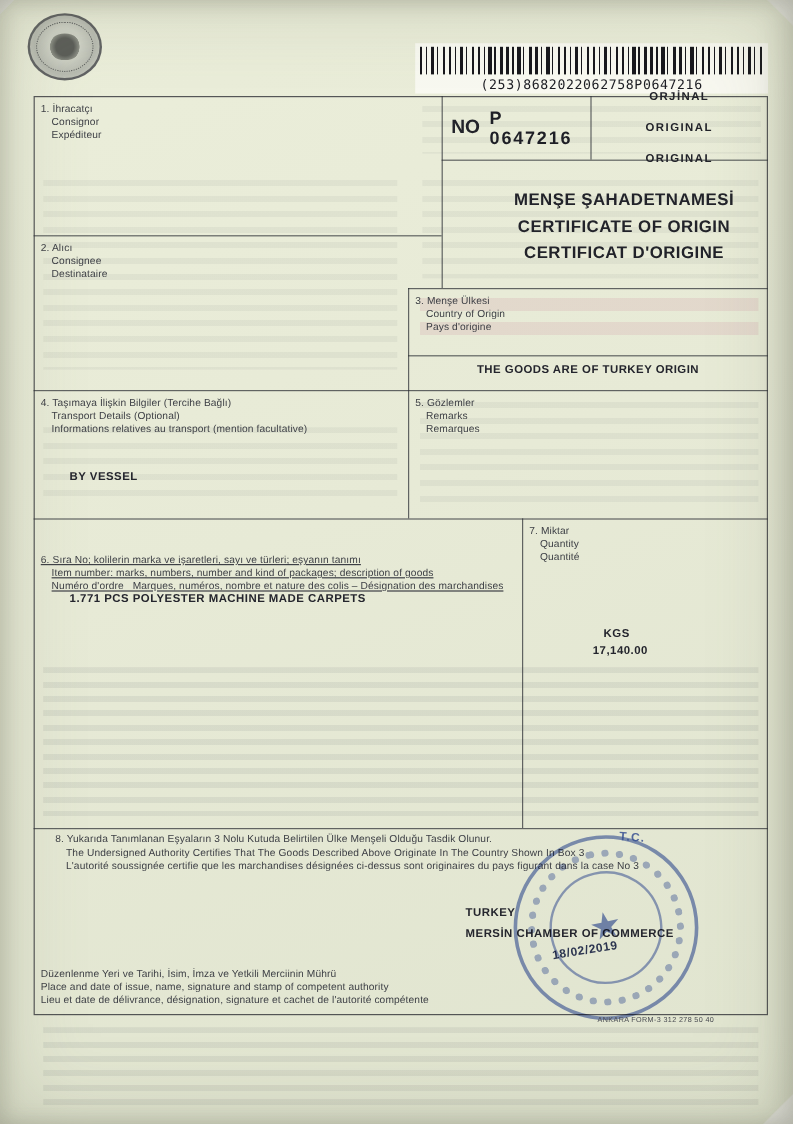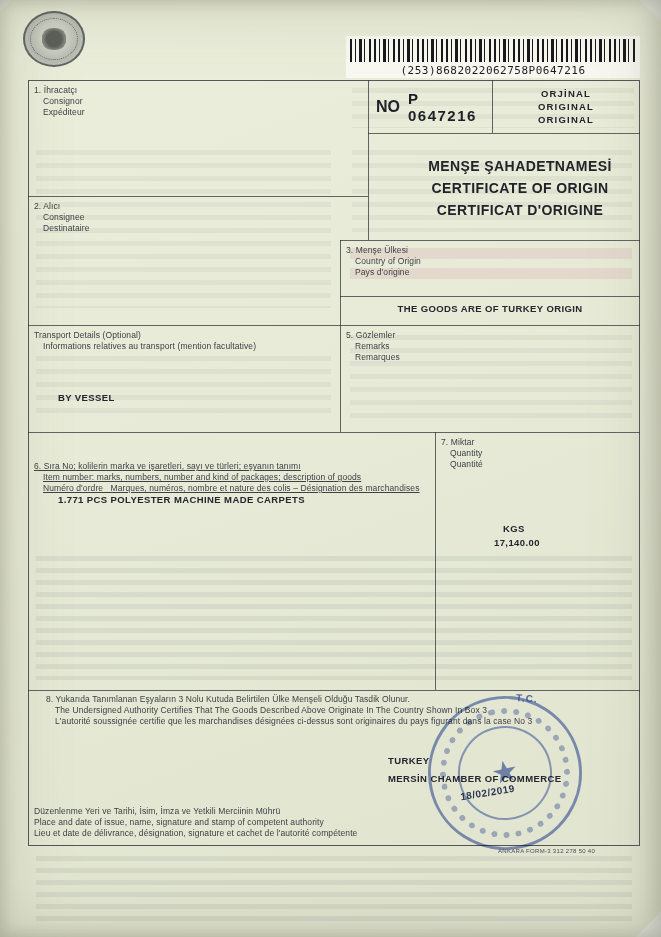--- a/index.html
+++ b/index.html
@@ -14,21 +14,21 @@
   .frame{position:absolute;left:28px;top:80px;width:612px;height:766px;
          border:1.5px solid rgba(42,44,50,.78);box-sizing:border-box;}
   .lbl{font-size:8.5px;line-height:11px;color:#3e4046;letter-spacing:.1px;}
   .lbl .ln:not(:first-child){padding-left:9px;}
   .lbl.flat .ln{padding-left:0;}
   .val{font-weight:bold;color:#24252d;font-size:9.5px;letter-spacing:.4px;}
   .title{font-size:14px;font-weight:bold;line-height:22px;letter-spacing:.4px;
          color:#22232a;text-align:center;}
   .title .ln{padding:0;}
   .orj{font-size:9.5px;font-weight:bold;letter-spacing:1.2px;line-height:13px;
-       color:#22232a;text-align:center;display:flex;flex-direction:column;justify-content:center;}
+       color:#22232a;text-align:center;display:flex;flex-direction:column;justify-content:center;gap:13px;}
   .orj .ln{padding:0;}
   .nobox{display:flex;align-items:center;gap:8px;padding-left:8px;}
   .no-label{font-size:16px;font-weight:bold;color:#22232a;}
   .no-number{font-size:15px;font-weight:bold;letter-spacing:1.5px;color:#1e1f26;}
   .center{text-align:center;}
   .barcode-wrap{background:rgba(250,250,245,.85);}
   .bars{position:absolute;left:4px;top:3px;right:4px;height:23px;
     background:repeating-linear-gradient(90deg,
       #17171c 0 2px, transparent 2px 5px,
       #17171c 5px 6px, transparent 6px 9px,
@@ -129,20 +129,21 @@
     </div>
 
   <div class="abs lbl" style="left:346px;top:245px;width:280px;">
       <div class="ln">3. Menşe Ülkesi</div>
       <div class="ln">Country of Origin</div>
       <div class="ln">Pays d'origine</div>
     </div>
   <div class="abs val center" style="left:340px;top:303px;width:300px;">THE GOODS ARE OF TURKEY ORIGIN</div>
 
   <div class="abs lbl" style="left:34px;top:330px;width:300px;">
+      <div class="ln">4. Taşımaya İlişkin Bilgiler (Tercihe Bağlı)</div>
       <div class="ln">Transport Details (Optional)</div>
       <div class="ln">Informations relatives au transport (mention facultative)</div>
     </div>
   <div class="abs val" style="left:58px;top:392px;">BY VESSEL</div>
 
   <div class="abs lbl" style="left:346px;top:330px;width:280px;">
       <div class="ln">5. Gözlemler</div>
       <div class="ln">Remarks</div>
       <div class="ln">Remarques</div>
     </div>

